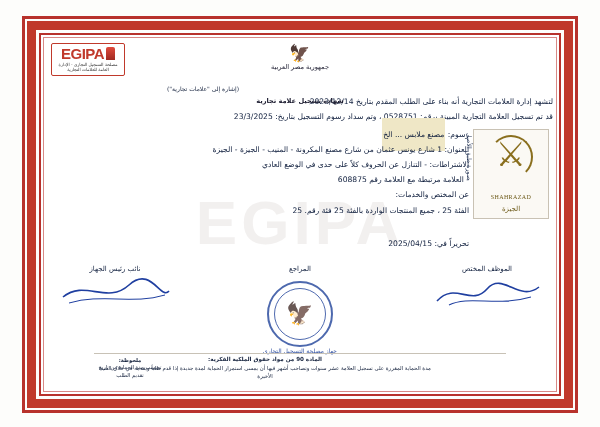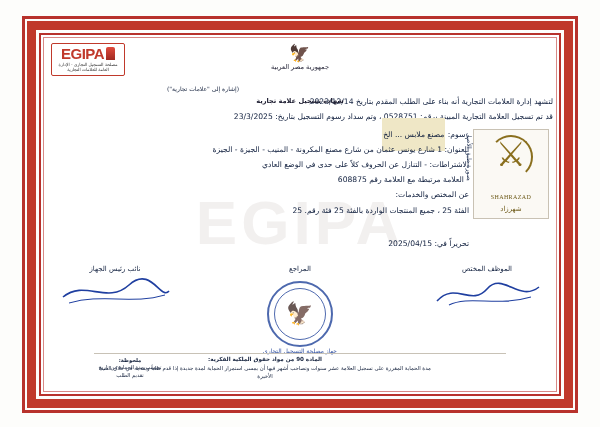--- a/index.html
+++ b/index.html
@@ -386,21 +386,21 @@
       <div class="ln">لتشهد إدارة العلامات التجارية أنه بناء على الطلب المقدم بتاريخ 2023/12/14</div>
       <div class="ln">قد تم تسجيل العلامة التجارية المبينة برقم: 0528751 ، وتم سداد رسوم التسجيل بتاريخ: 23/3/2025</div>
     </div>
 
     <div class="mid">
 
       <div class="mark-img">
         <div class="swirl"></div>
         <div class="sword">⚔</div>
         <div class="name-en">SHAHRAZAD</div>
-        <div class="name-ar">شهرزاد</div>
+        <div class="name-ar">الجيزة</div>
       </div>
 
       <div class="vert-label">صورة طبق الأصل</div>
 
       <div class="lines">
         <div>
           <span>رسوم:</span>
           <span class="hl">مصنع ملابس ... الخ</span>
         </div>
         <div>

